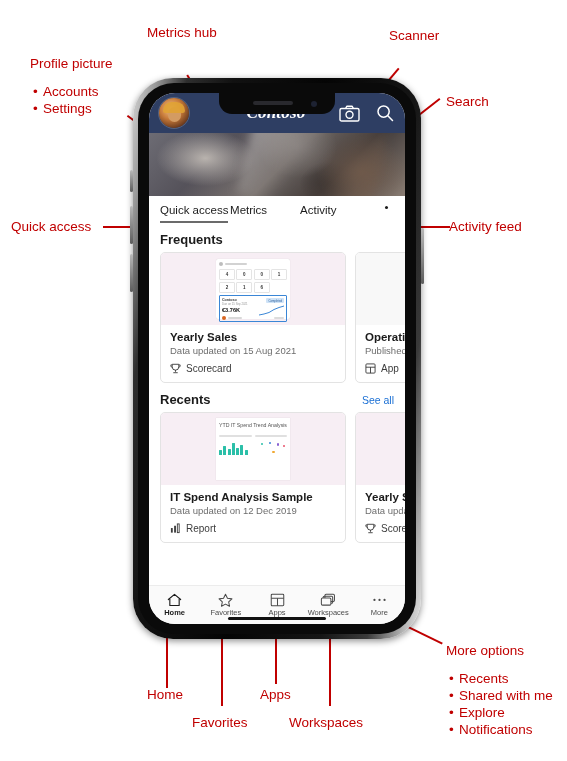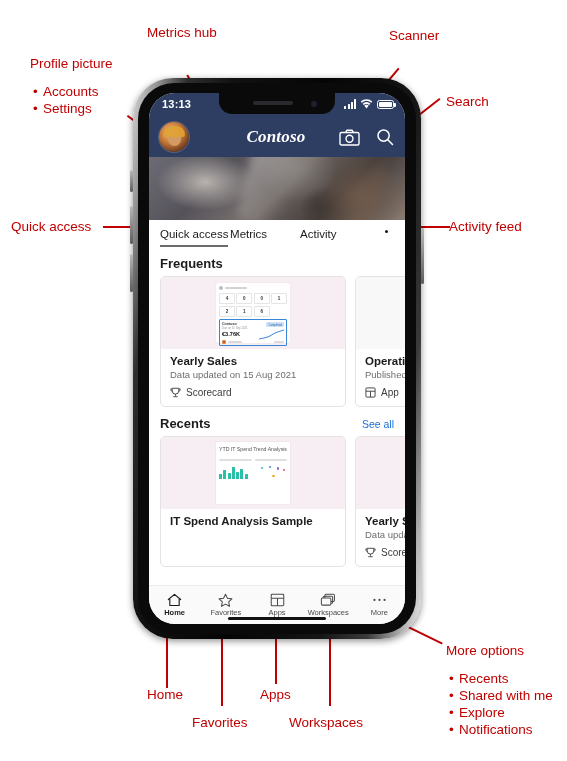--- a/index.html
+++ b/index.html
@@ -511,39 +511,20 @@
   <div class="btn-side btn-vdn"></div>
   <div class="btn-side btn-pwr"></div>
 
   <div class="screen">
 
     <div class="notch">
       <div class="speaker"></div>
       <div class="camdot"></div>
     </div>
 
-    <div class="statusbar">
-      <div class="stat-time">13:13</div>
-      <div class="stat-right">
-        <div class="bars">
-            <i></i>
-            <i></i>
-            <i></i>
-            <i></i>
-          </div>
-        <svg width="13" height="10" viewBox="0 0 13 10" aria-hidden="true">
-          <path d="M6.5 9.4 L4.3 6.6 A3.6 3.6 0 0 1 8.7 6.6 Z" fill="#fff"></path>
-          <path d="M2.6 4.7 A6.2 6.2 0 0 1 10.4 4.7 L9.3 6.0 A4.6 4.6 0 0 0 3.7 6.0 Z" fill="#fff"></path>
-          <path d="M0.7 2.4 A9 9 0 0 1 12.3 2.4 L11.2 3.7 A7.4 7.4 0 0 0 1.8 3.7 Z" fill="#fff"></path>
-        </svg>
-        <div class="battery">
-            <i></i>
-          </div>
-      </div>
-    </div>
 
     <div class="appbar">
       <div class="avatar">
         <div class="face"></div>
         <div class="hair"></div>
       </div>
       <div class="brand">Contoso</div>
       <div class="appbar-actions">
         <div class="icon-btn">
           <svg width="21" height="17" viewBox="0 0 21 17" aria-hidden="true">
@@ -688,20 +669,29 @@
                     <span class="d" style="left:70%;top:25%;background:#8a63d2"></span>
                     <span class="d" style="left:88%;top:38%;background:#e8536b"></span>
                     <span class="d" style="left:55%;top:75%;background:#f0a832"></span>
                   </div>
                 </div>
               </div>
             </div>
           </div>
           <div class="card-body">
             <div class="card-title">IT Spend Analysis Sample</div>
+            <div class="card-sub">Data updated on 12 Dec 2019</div>
+            <div class="card-type">
+              <svg width="11" height="11" viewBox="0 0 12 12" aria-hidden="true">
+                <rect x="1" y="5.5" width="2" height="5" fill="#3c3c3c"></rect>
+                <rect x="4.5" y="3" width="2" height="7.5" fill="#3c3c3c"></rect>
+                <rect x="8" y="1" width="2" height="9.5" fill="none" stroke="#3c3c3c" stroke-width="1"></rect>
+              </svg>
+              <span>Report</span>
+            </div>
           </div>
         </div>
 
         <div class="card">
           <div class="card-thumb"></div>
           <div class="card-body">
             <div class="card-title">Yearly Sales</div>
             <div class="card-sub">Data updated on</div>
             <div class="card-type">
               <svg width="11" height="11" viewBox="0 0 12 12" aria-hidden="true">

